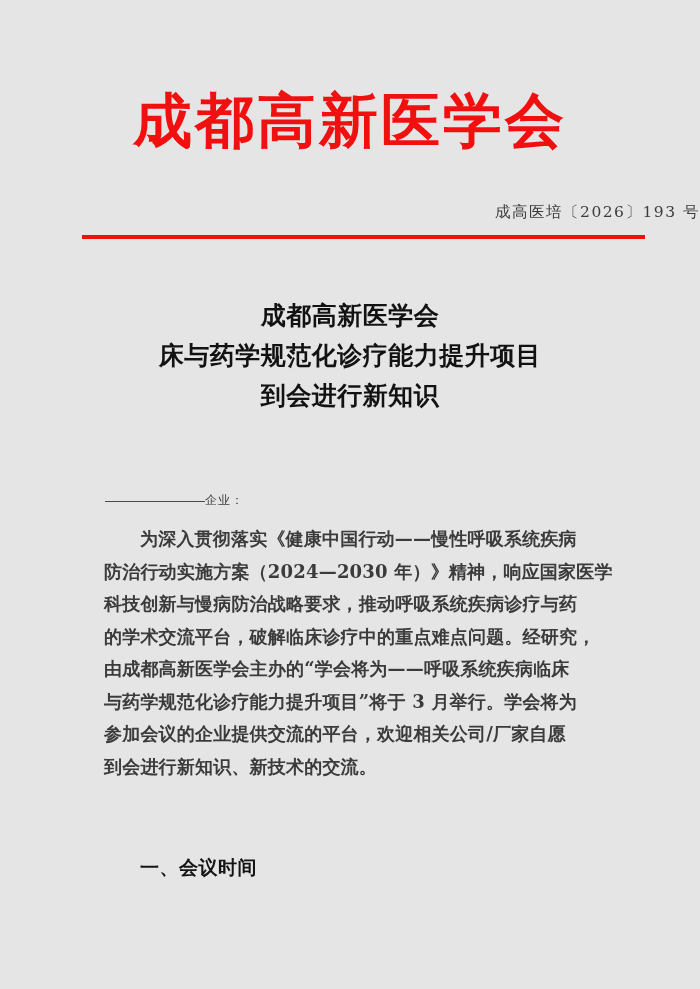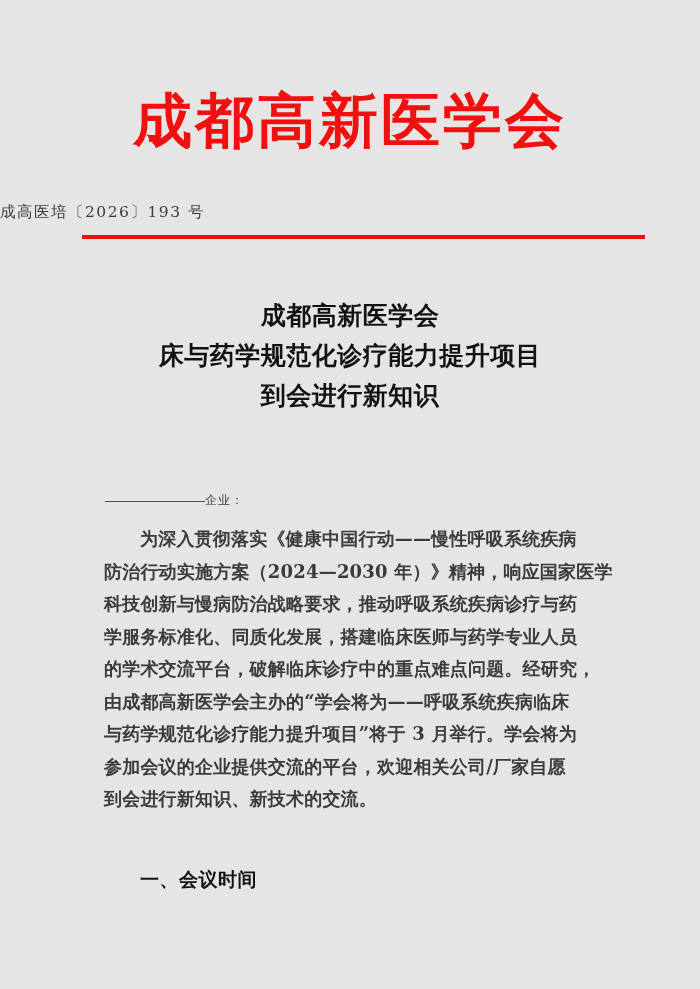--- a/index.html
+++ b/index.html
@@ -36,21 +36,21 @@
     letter-spacing: 3px;
     white-space: nowrap;
   }
 
   
   .doc-number {
     position: absolute;
     top: 202px;
     left: 0;
     width: 700px;
-    text-align: left;
+    text-align: right;
     color: #3c3c3c;
     font-family: "DejaVu Serif", "Liberation Serif", serif;
     font-size: 15.5px;
     letter-spacing: 1.5px;
   }
 
   
   .red-rule {
     position: absolute;
     top: 235px;
@@ -121,21 +121,20 @@
   .section-heading {
     position: absolute;
     top: 855px;
     left: 140px;
     color: #141414;
     font-family: "DejaVu Sans", "Liberation Sans", sans-serif;
     font-weight: 700;
     font-size: 19px;
     letter-spacing: 0.5px;
     white-space: nowrap;
-    margin-top: 12px;
   }
 </style>
 </head>
 <body>
 
 <div class="page">
 
   <div class="masthead">成都高新医学会</div>
 
   <div class="doc-number">成高医培〔2026〕193 号</div>
@@ -149,21 +148,20 @@
   </div>
 
   <div class="salutation">
     <span class="blank-rule"></span><span>企业：</span>
   </div>
 
   <div class="body-text">
     <span class="body-line indent2">为深入贯彻落实《健康中国行动——慢性呼吸系统疾病</span>
     <span class="body-line">防治行动实施方案（2024—2030 年）》精神，响应国家医学</span>
     <span class="body-line">科技创新与慢病防治战略要求，推动呼吸系统疾病诊疗与药</span>
-    <span class="body-line">学服务标准化、同质化发展，搭建临床医师与药学专业人员</span>
     <span class="body-line">的学术交流平台，破解临床诊疗中的重点难点问题。经研究，</span>
     <span class="body-line">由成都高新医学会主办的“学会将为——呼吸系统疾病临床</span>
     <span class="body-line">与药学规范化诊疗能力提升项目”将于 3 月举行。学会将为</span>
     <span class="body-line">参加会议的企业提供交流的平台，欢迎相关公司/厂家自愿</span>
     <span class="body-line">到会进行新知识、新技术的交流。</span>
   </div>
 
   <div class="section-heading">一、会议时间</div>
 
 </div>

